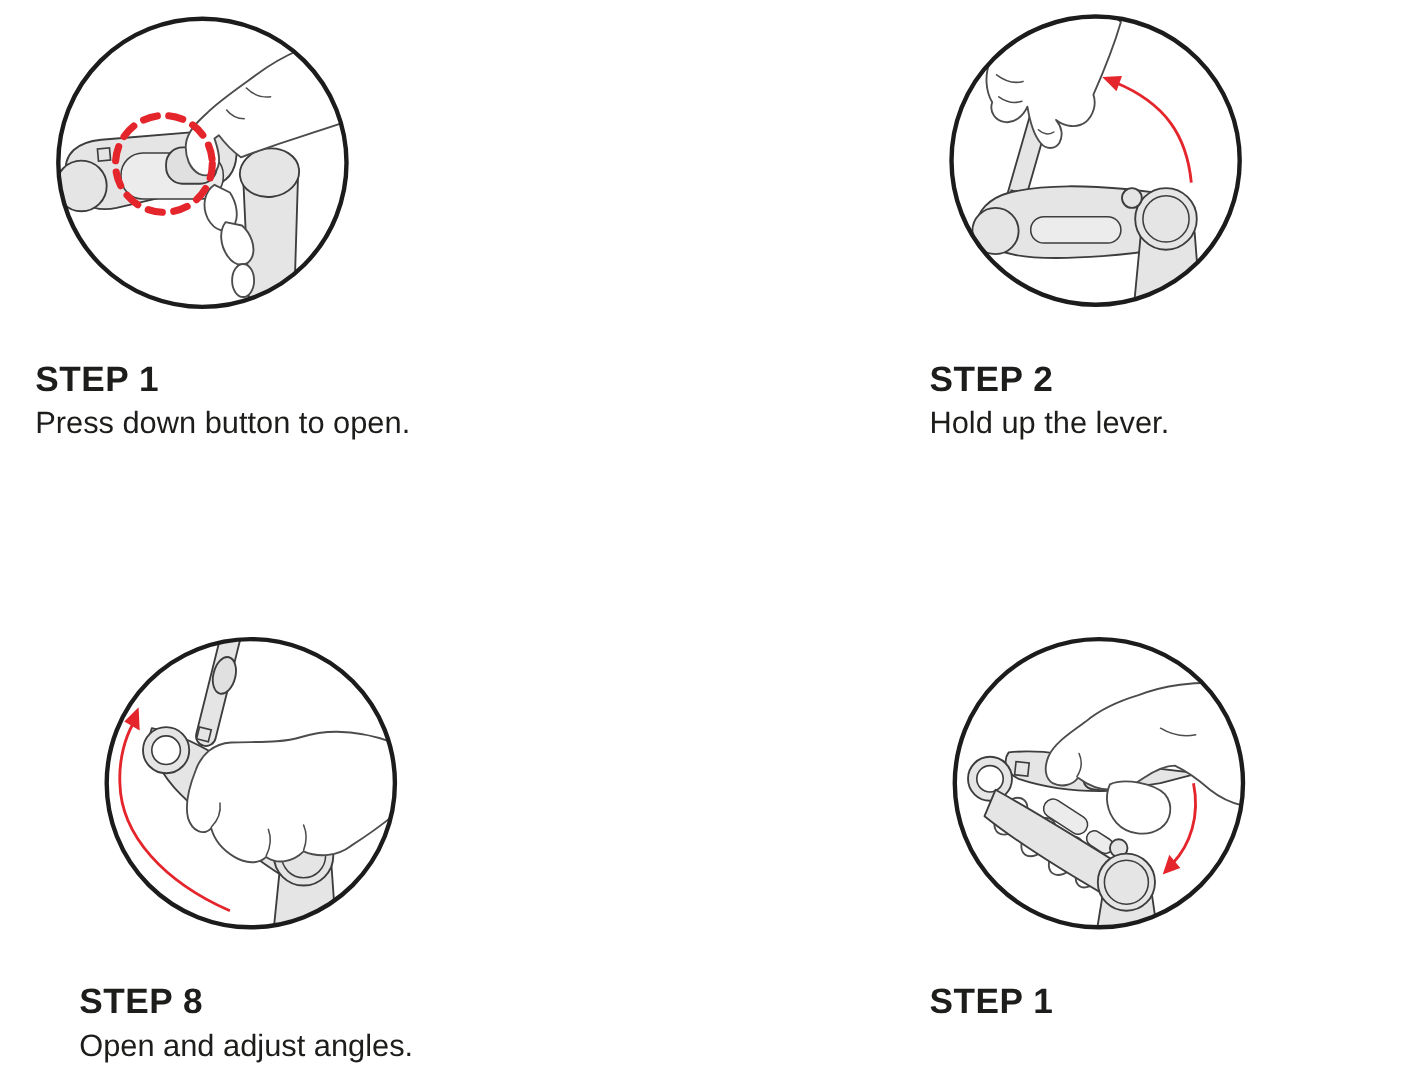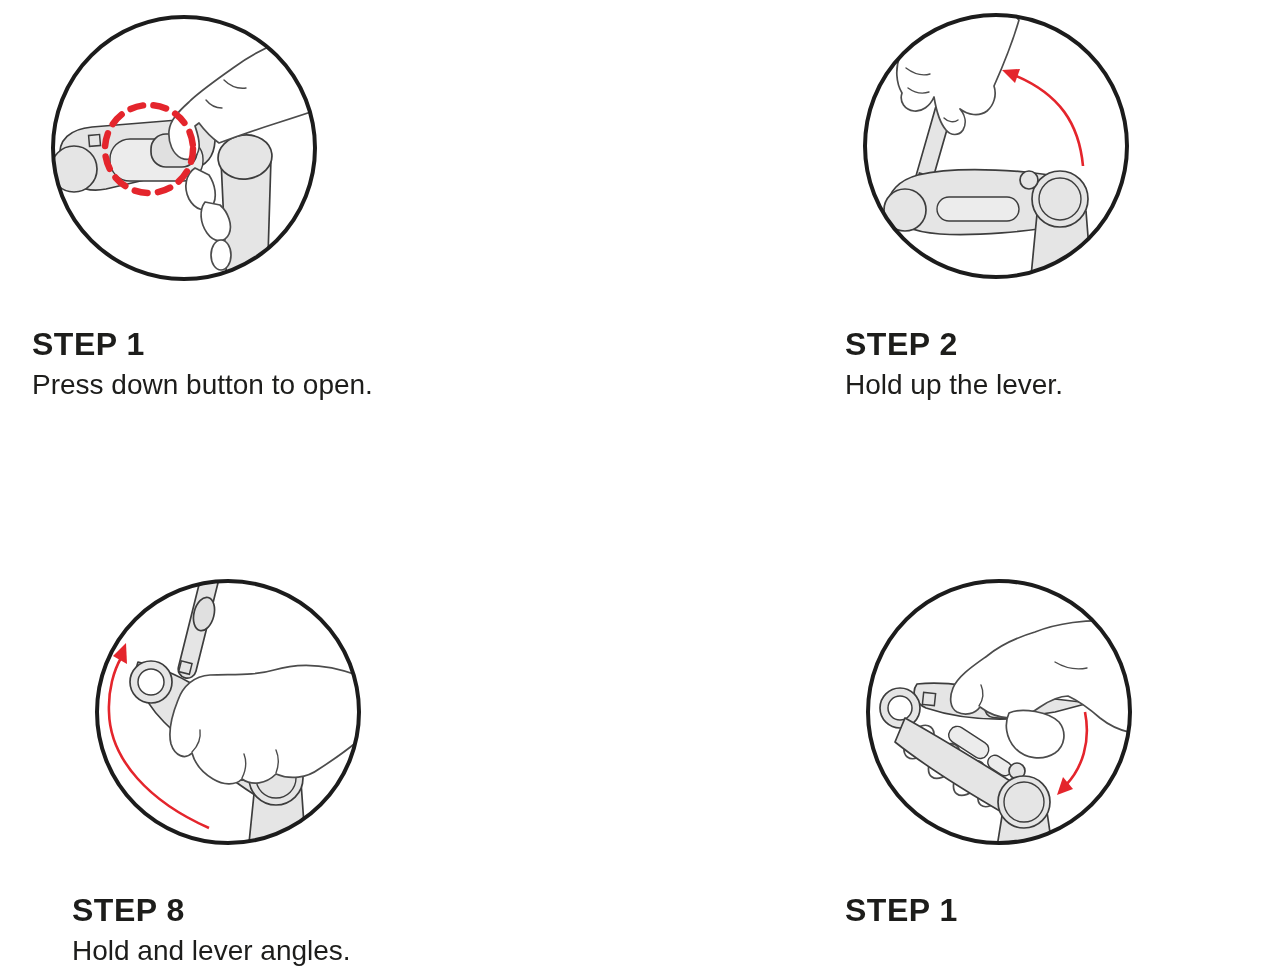--- a/index.html
+++ b/index.html
@@ -192,18 +192,18 @@
   <div class="step-desc">Press down button to open.</div>
 </div>
 
 <div id="cap-2" class="caption">
   <div class="step-title">STEP 2</div>
   <div class="step-desc">Hold up the lever.</div>
 </div>
 
 <div id="cap-3" class="caption">
   <div class="step-title">STEP 8</div>
-  <div class="step-desc">Hold and lever angles.</div>
+  <div class="step-desc">Open and adjust angles.</div>
 </div>
 
 <div id="cap-4" class="caption">
   <div class="step-title">STEP 1</div>
 </div>
 
 </body></html>

